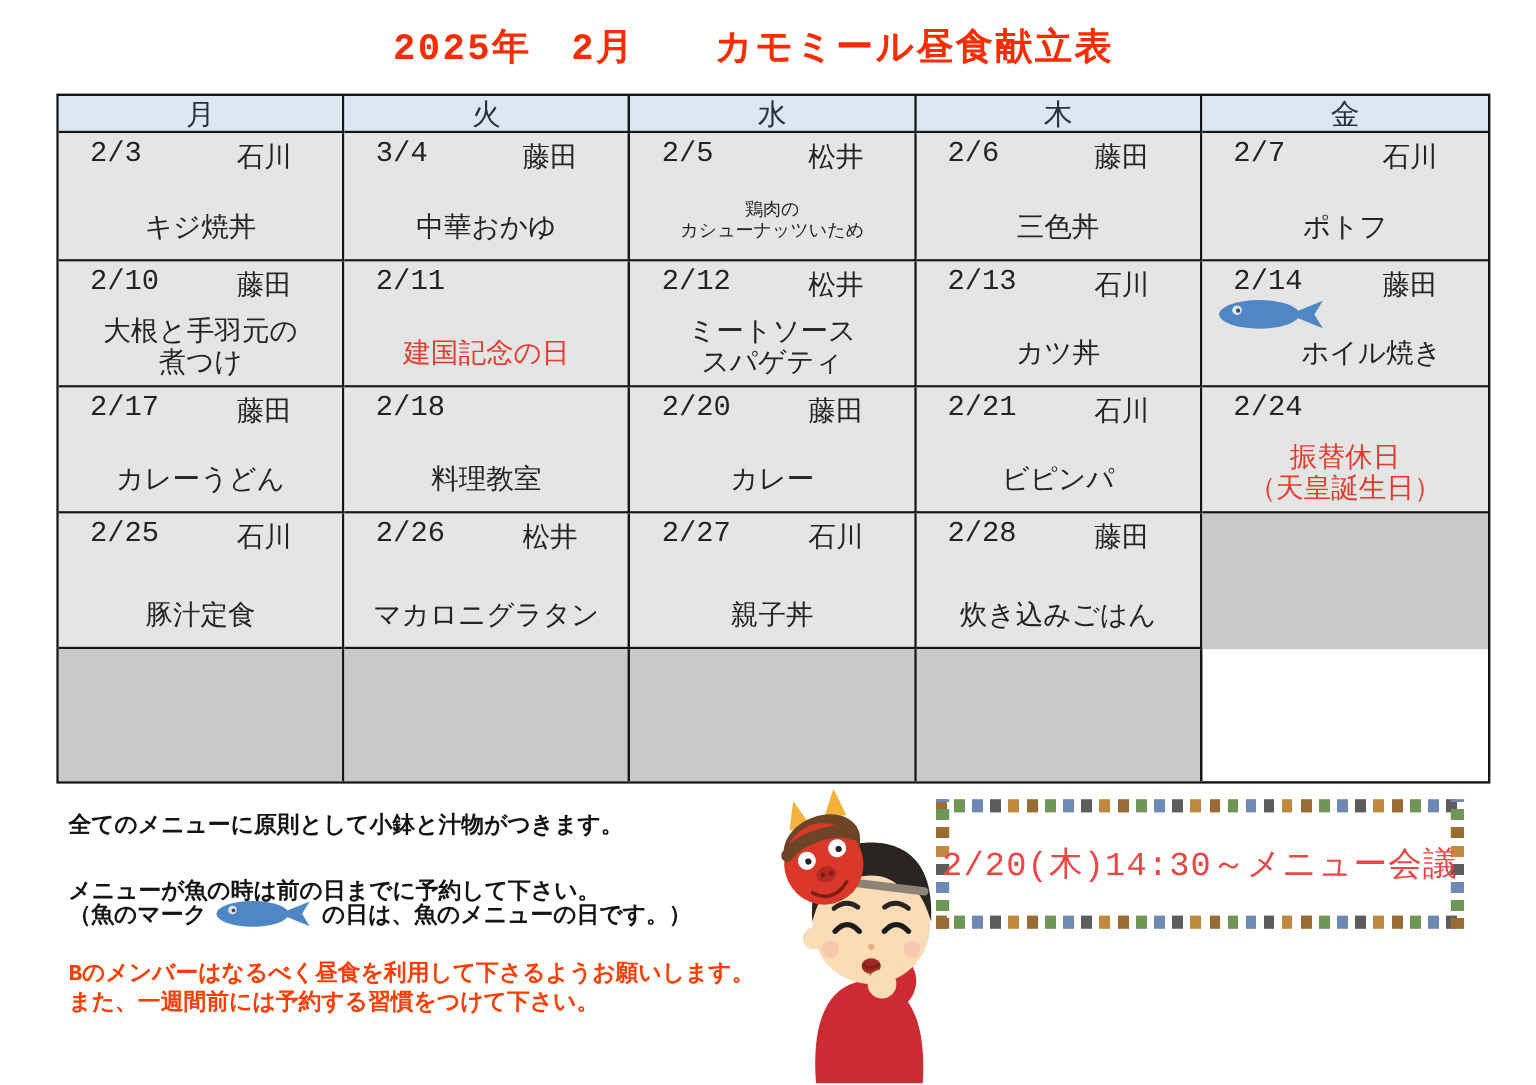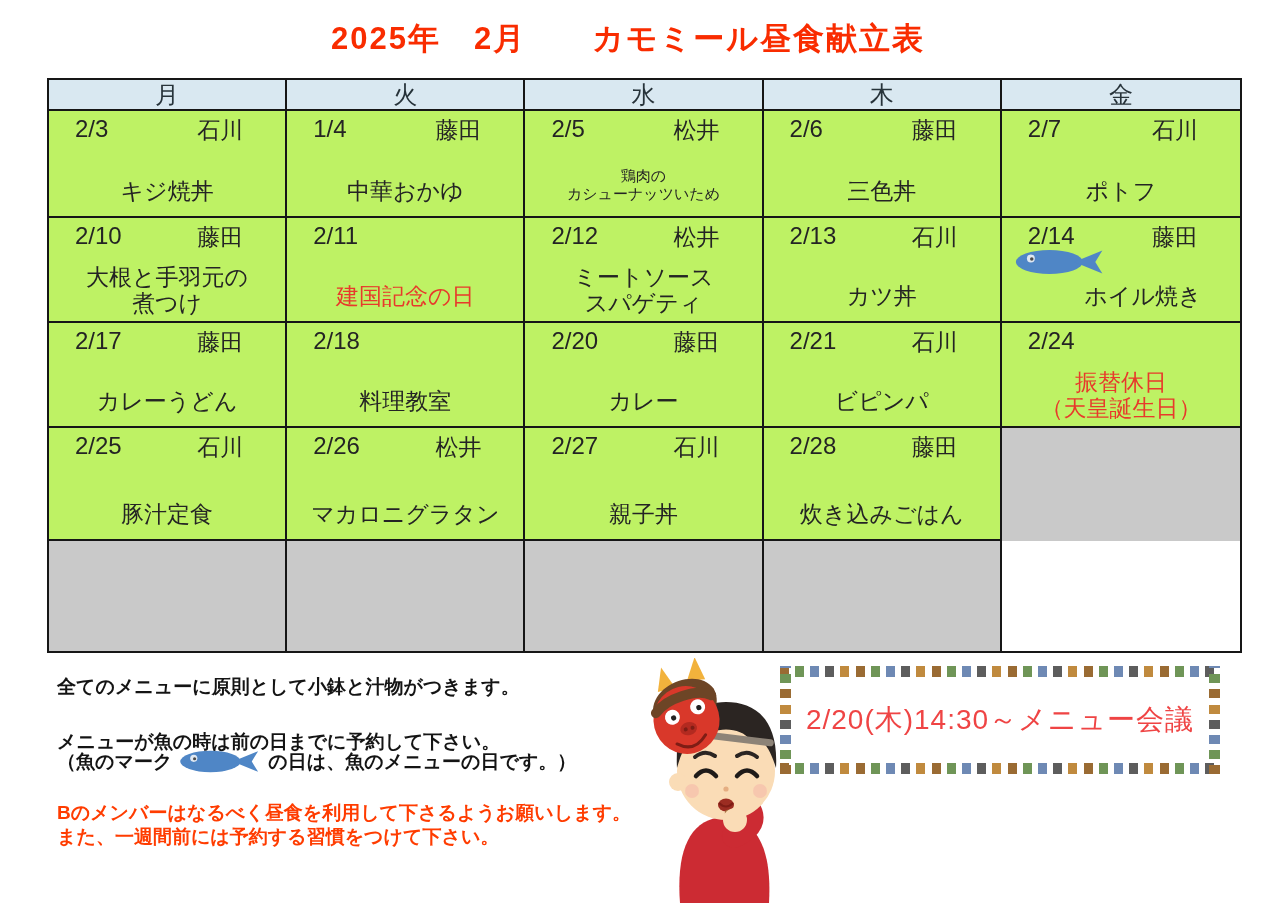--- a/index.html
+++ b/index.html
@@ -1,31 +1,31 @@
 <!DOCTYPE html>
 <html><head>
 <meta charset="utf-8">
 <style>
   html,body{margin:0;padding:0;background:#fff;}
   .page{position:relative;width:1256px;height:904px;background:#fff;overflow:hidden;
-        font-family:Liberation Sans, sans-serif;color:#242424;border-radius:13px;}
+        font-family:Liberation Mono, monospace;color:#242424;border-radius:13px;}
 
   .title{position:absolute;top:18px;left:0;width:100%;text-align:center;
          font-size:31px;font-weight:900;color:#f92c00;letter-spacing:2px;}
 
   
   .cal{position:absolute;left:47px;top:78px;width:1195px;box-sizing:border-box;
        display:grid;grid-template-columns:repeat(5,1fr);
        grid-template-rows:31px 107px 105px 105px 113px 110px;
        border:2px solid #161616;background:#fff;}
   .cal>div{box-sizing:border-box;border-right:2px solid #161616;border-bottom:2px solid #161616;}
   .cal>div:nth-child(5n){border-right:none;}
   .hcell{background:#d9e8f1;display:flex;align-items:center;justify-content:center;
          font-size:24px;color:#27333a;}
-  .cell{position:relative;background:#bef264;}
+  .cell{position:relative;background:#e5e5e5;}
   .gray{background:#c9c9c9;border-bottom:none !important;}
   .dateline{display:flex;justify-content:space-between;align-items:flex-start;
             padding:4px 42px 0 26px;font-size:24px;}
   .name{font-size:23px;}
   .menu{position:absolute;left:0;right:0;bottom:12px;text-align:center;
         font-size:23px;line-height:1.14;}
   .menu.two{bottom:5px;}
   .menu.small{bottom:12px;font-size:15px;line-height:1.25;}
   .menu.red{color:#e8392b;}
   .menu span{display:block;}
@@ -78,21 +78,21 @@
       <div class="dateline">
           <span class="date">2/3</span>
           <span class="name">石川</span>
         </div>
       <div class="menu">
           <span>キジ焼丼</span>
         </div>
     </div>
     <div class="cell">
       <div class="dateline">
-          <span class="date">1/4</span>
+          <span class="date">3/4</span>
           <span class="name">藤田</span>
         </div>
       <div class="menu">
           <span>中華おかゆ</span>
         </div>
     </div>
     <div class="cell">
       <div class="dateline">
           <span class="date">2/5</span>
           <span class="name">松井</span>

